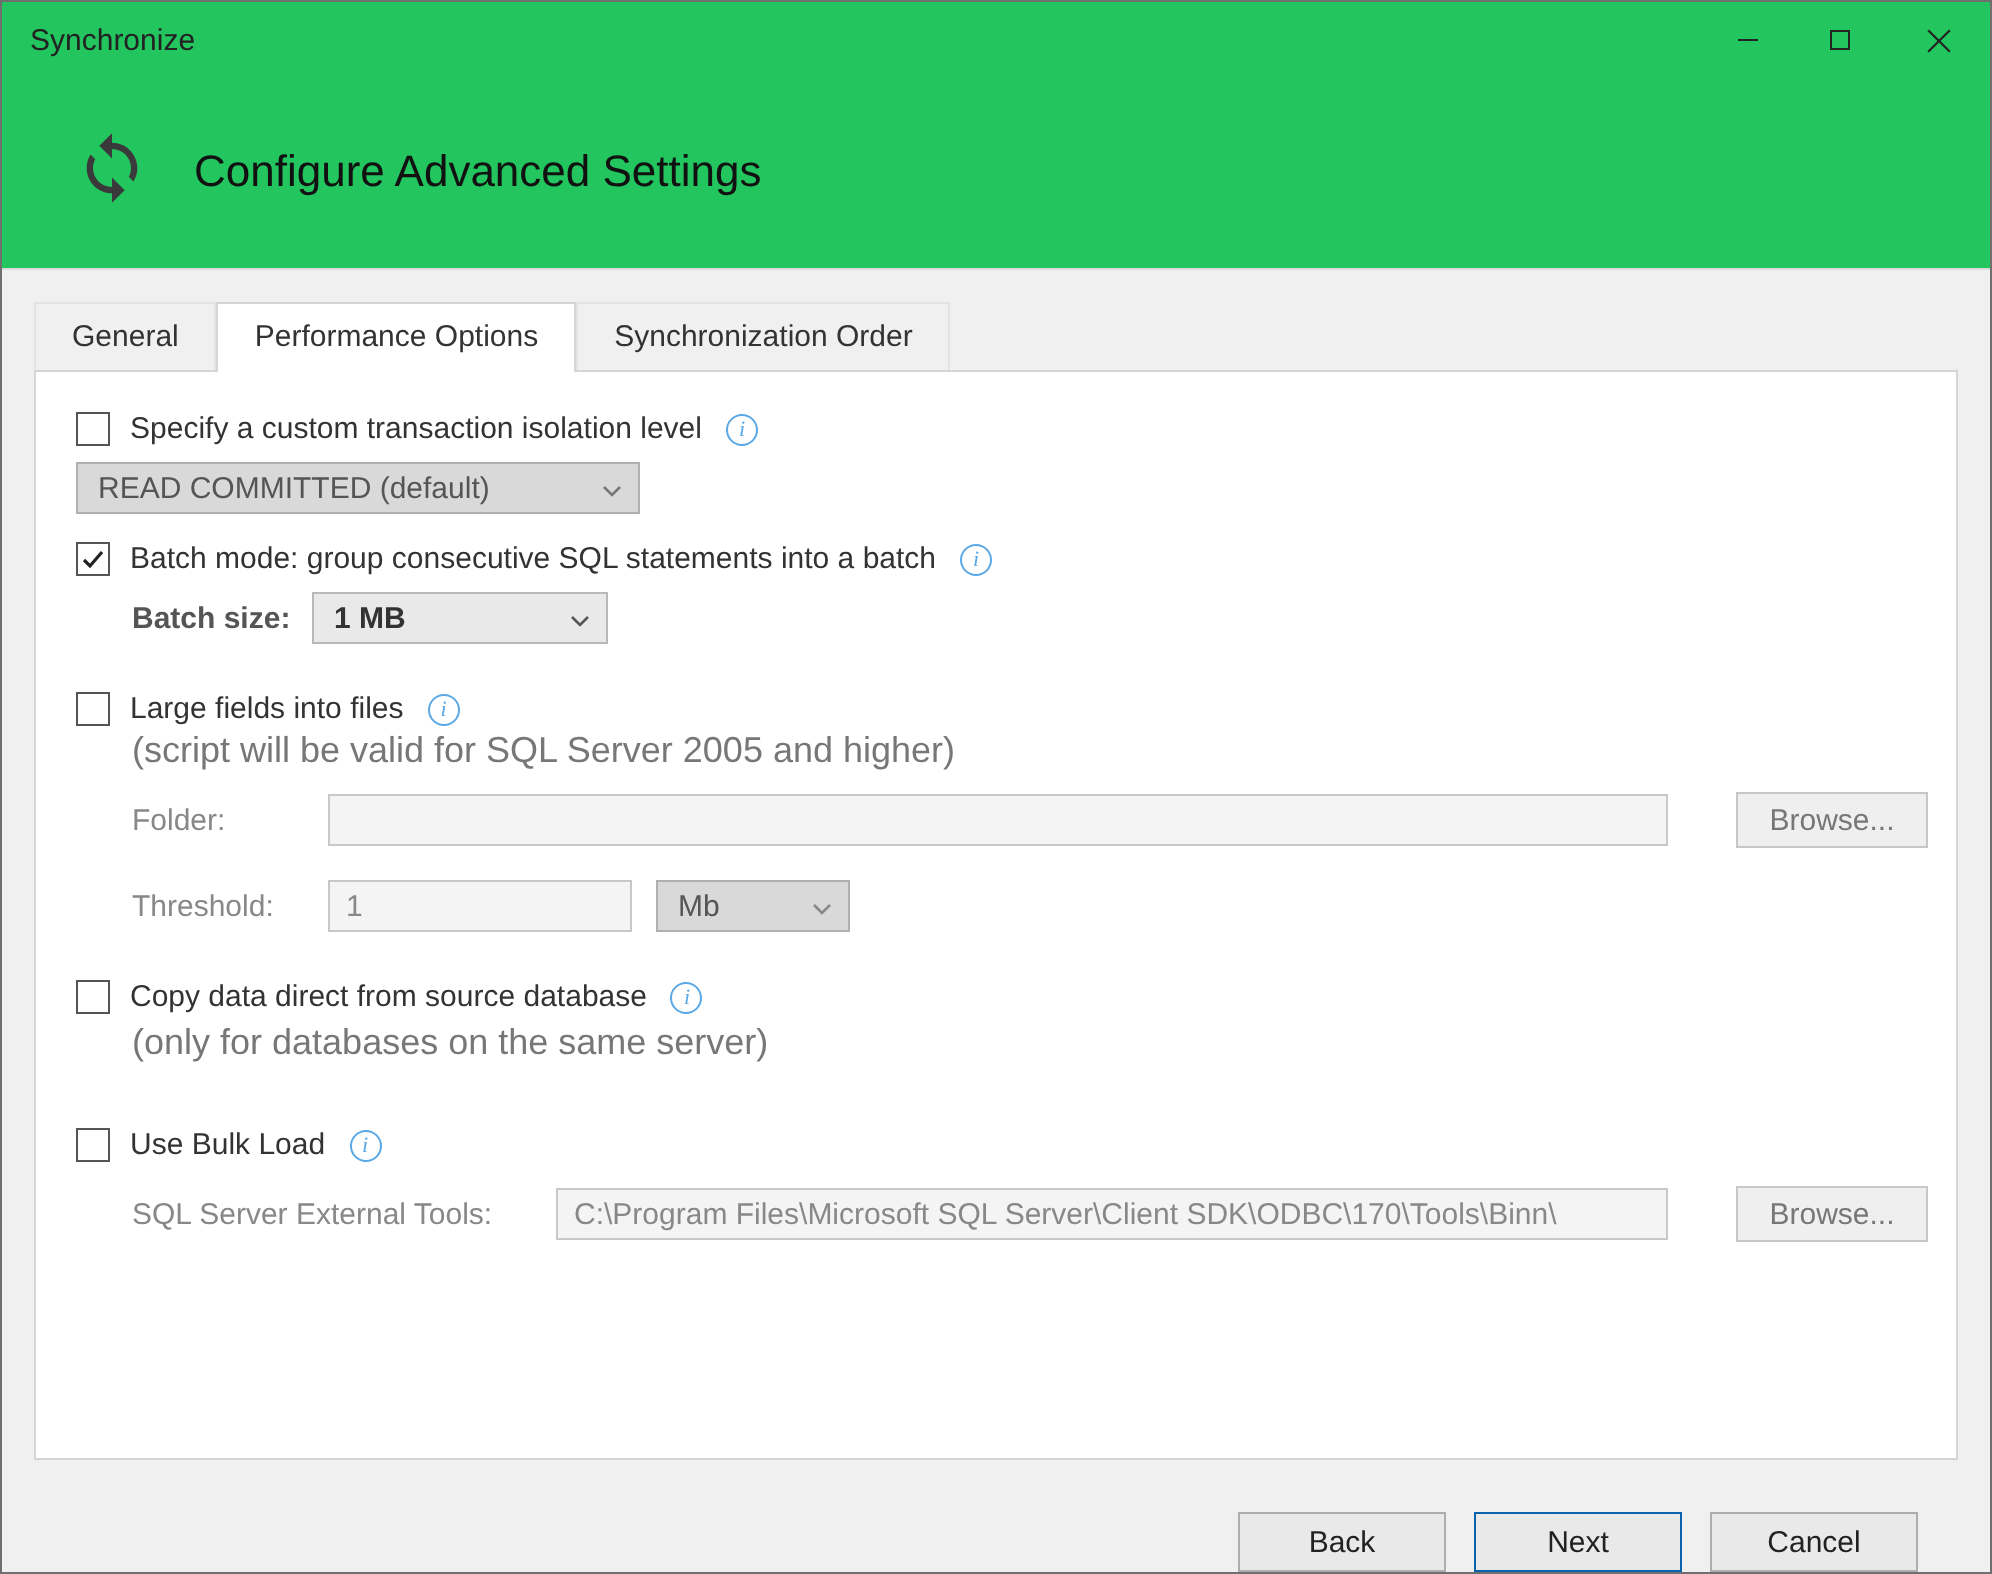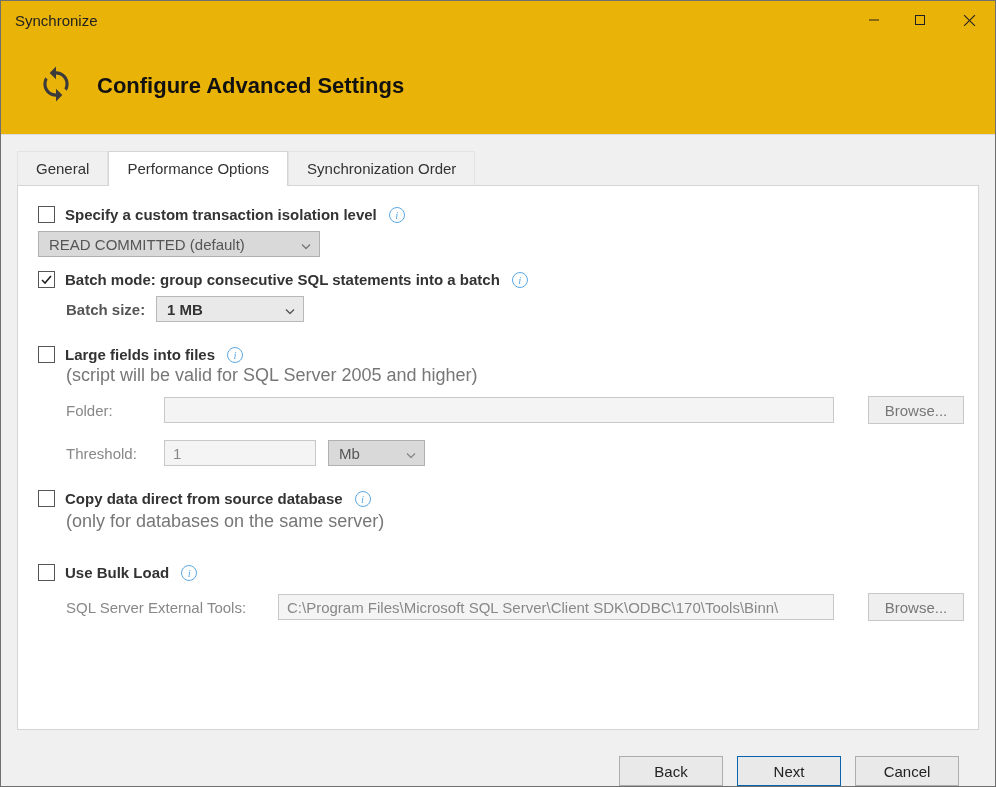--- a/index.html
+++ b/index.html
@@ -9,21 +9,21 @@
     font-size: 14px;
     color: #333;
     background: #fff;
   }
   .window {
     width: 996px;
     height: 787px;
     border: 1px solid #6f6f6f;
     display: flex;
     flex-direction: column;
-    background: #eab308;
+    background: #22c55e;
   }
   .titlebar {
     height: 38px;
     display: flex;
     align-items: center;
     padding: 0 0 0 14px;
     border-bottom: none;
   }
   .titlebar-title {
     flex: 0 0 auto;
@@ -41,21 +41,21 @@
   }
   .win-btn svg { display: block; }
   .header {
     display: flex;
     align-items: center;
     gap: 22px;
     padding: 26px 28px 28px 36px;
   }
   .header-title {
     font-size: 22px;
-    font-weight: 700;
+    font-weight: 400;
     color: #111;
   }
   .workarea {
     flex: 1;
     display: flex;
     flex-direction: column;
     padding: 0 16px 0 16px;
     background: #f0f0f0;
     border-top: 1px solid #dcdcdc;
   }
@@ -101,21 +101,21 @@
     width: 17px; height: 17px;
     border: 1px solid #555;
     margin-right: 10px;
     display: inline-flex;
     align-items: center;
     justify-content: center;
     flex-shrink: 0;
   }
   .checkbox.checked svg { display: block; }
   .checkbox svg { display: none; }
-  .lbl { font-size: 15px; color: #333; font-weight: bold; }
+  .lbl { font-size: 15px; color: #333; }
   .hint { font-size: 18px; color: #777; }
   .info-icon {
     width: 16px; height: 16px;
     border: 1px solid #5aa9e6;
     border-radius: 50%;
     color: #5aa9e6;
     font-size: 11px;
     font-style: italic;
     font-family: Georgia, serif;
     display: inline-flex;

